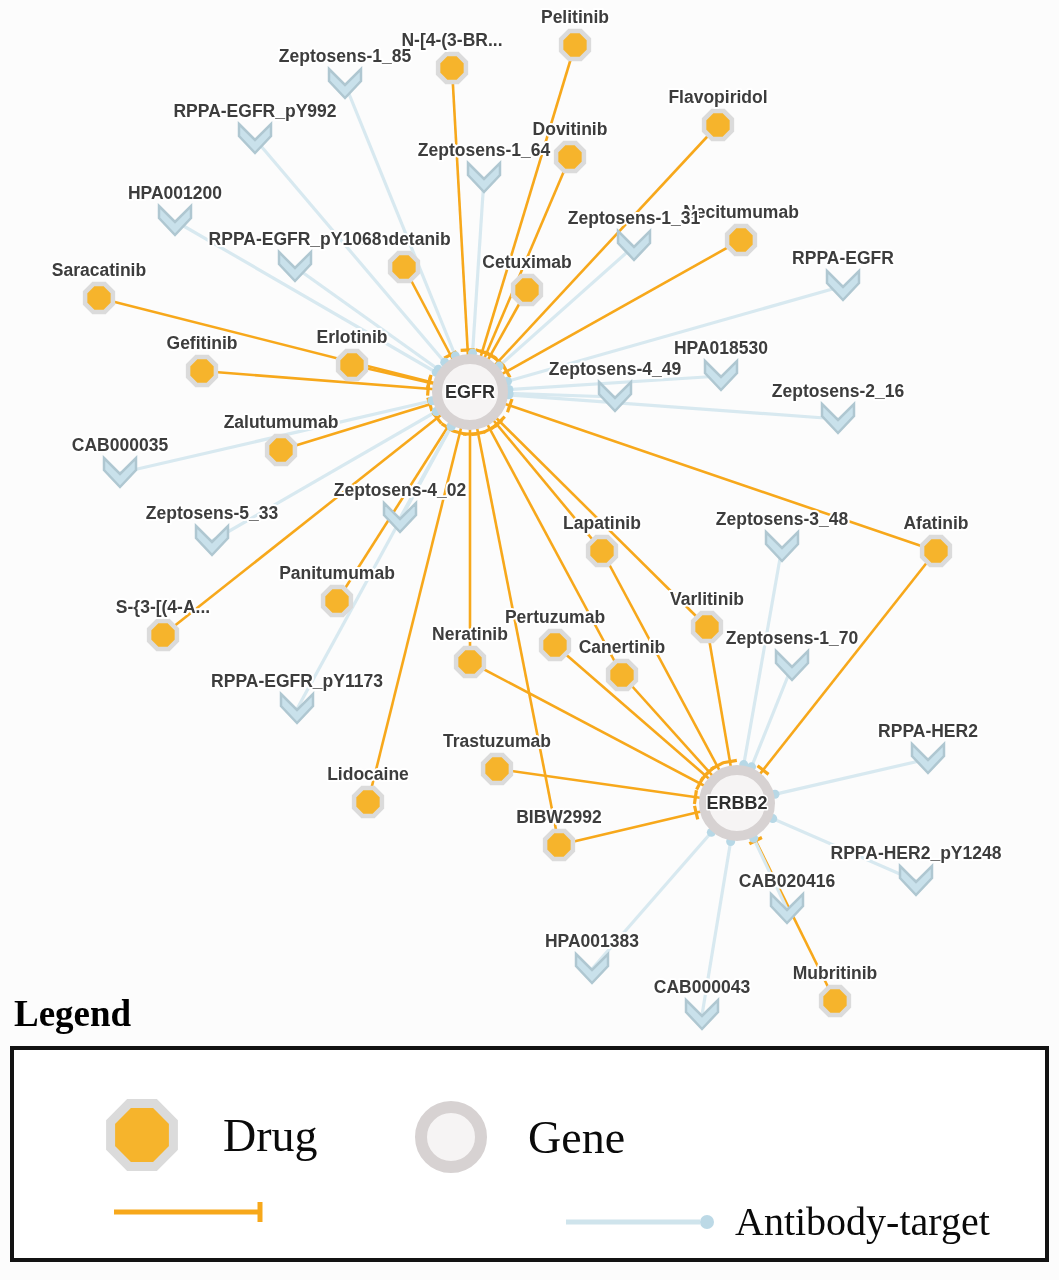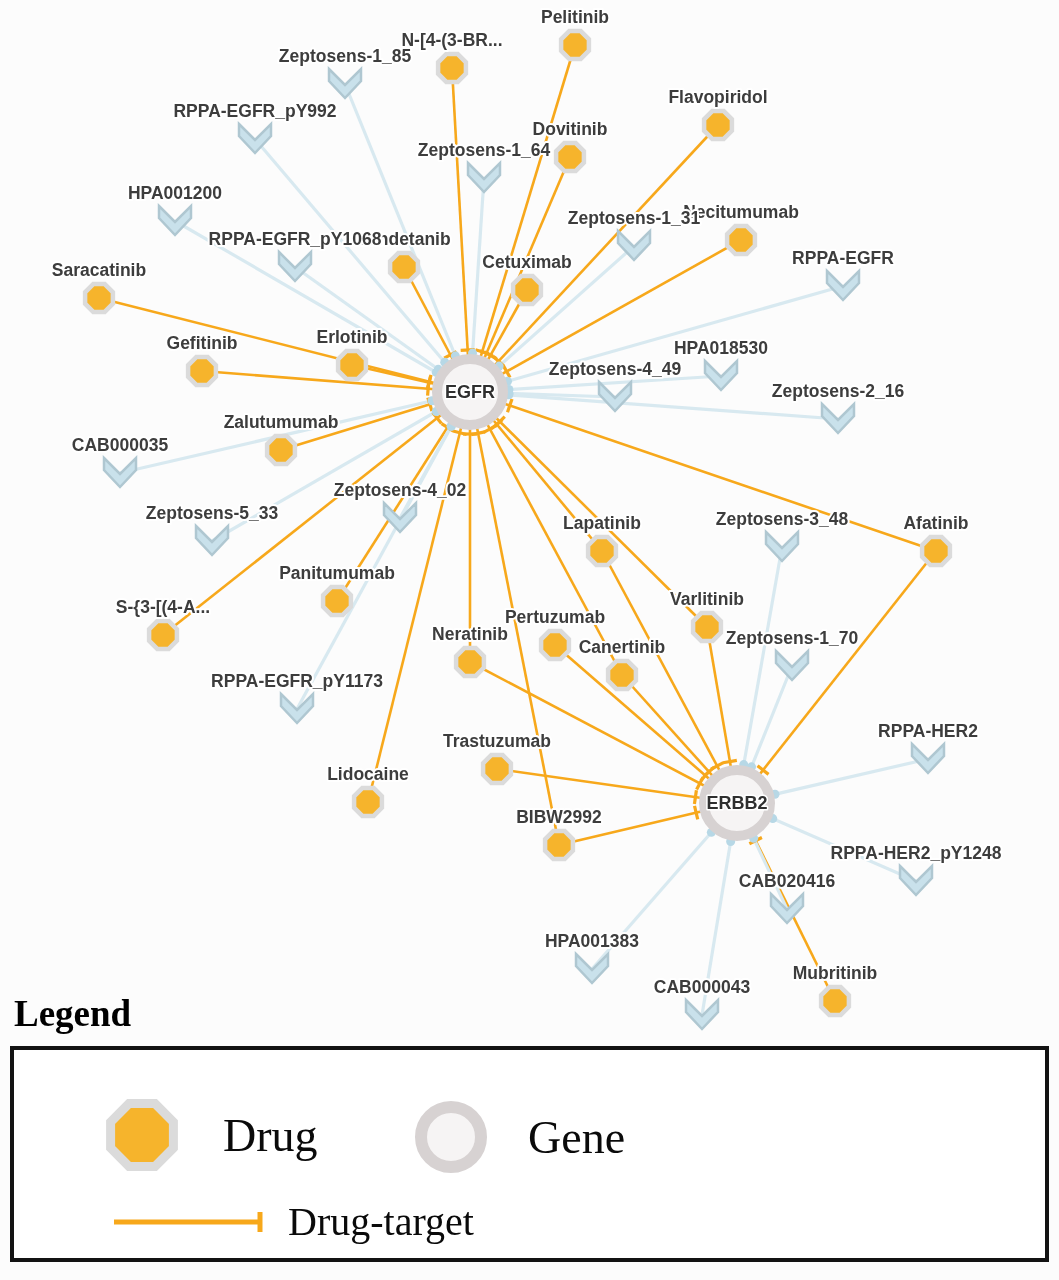--- a/index.html
+++ b/index.html
@@ -268,18 +268,24 @@
       </svg>
       <span class="legend-node-label">Gene</span>
     </div>
 
 
     <div class="legend-item" style="left:98px;top:148px;">
       <svg width="160" height="28">
         <line x1="2" y1="14" x2="148" y2="14" stroke="#F7A81B" stroke-width="5"></line>
         <line x1="148" y1="4" x2="148" y2="24" stroke="#F7A81B" stroke-width="5"></line>
       </svg>
-      <span class="legend-edge-label">Drug-target</span>
-    </div>
-
+    </div>
+
+    <div class="legend-item" style="left:550px;top:148px;">
+      <svg width="155" height="28">
+        <line x1="2" y1="14" x2="136" y2="14" stroke="#CFE4EC" stroke-width="5"></line>
+        <circle cx="143" cy="14" r="7" fill="#BCD9E6"></circle>
+      </svg>
+      <span class="legend-edge-label">Antibody-target</span>
+    </div>
 
   </div>
 </div>
 
 </body></html>

